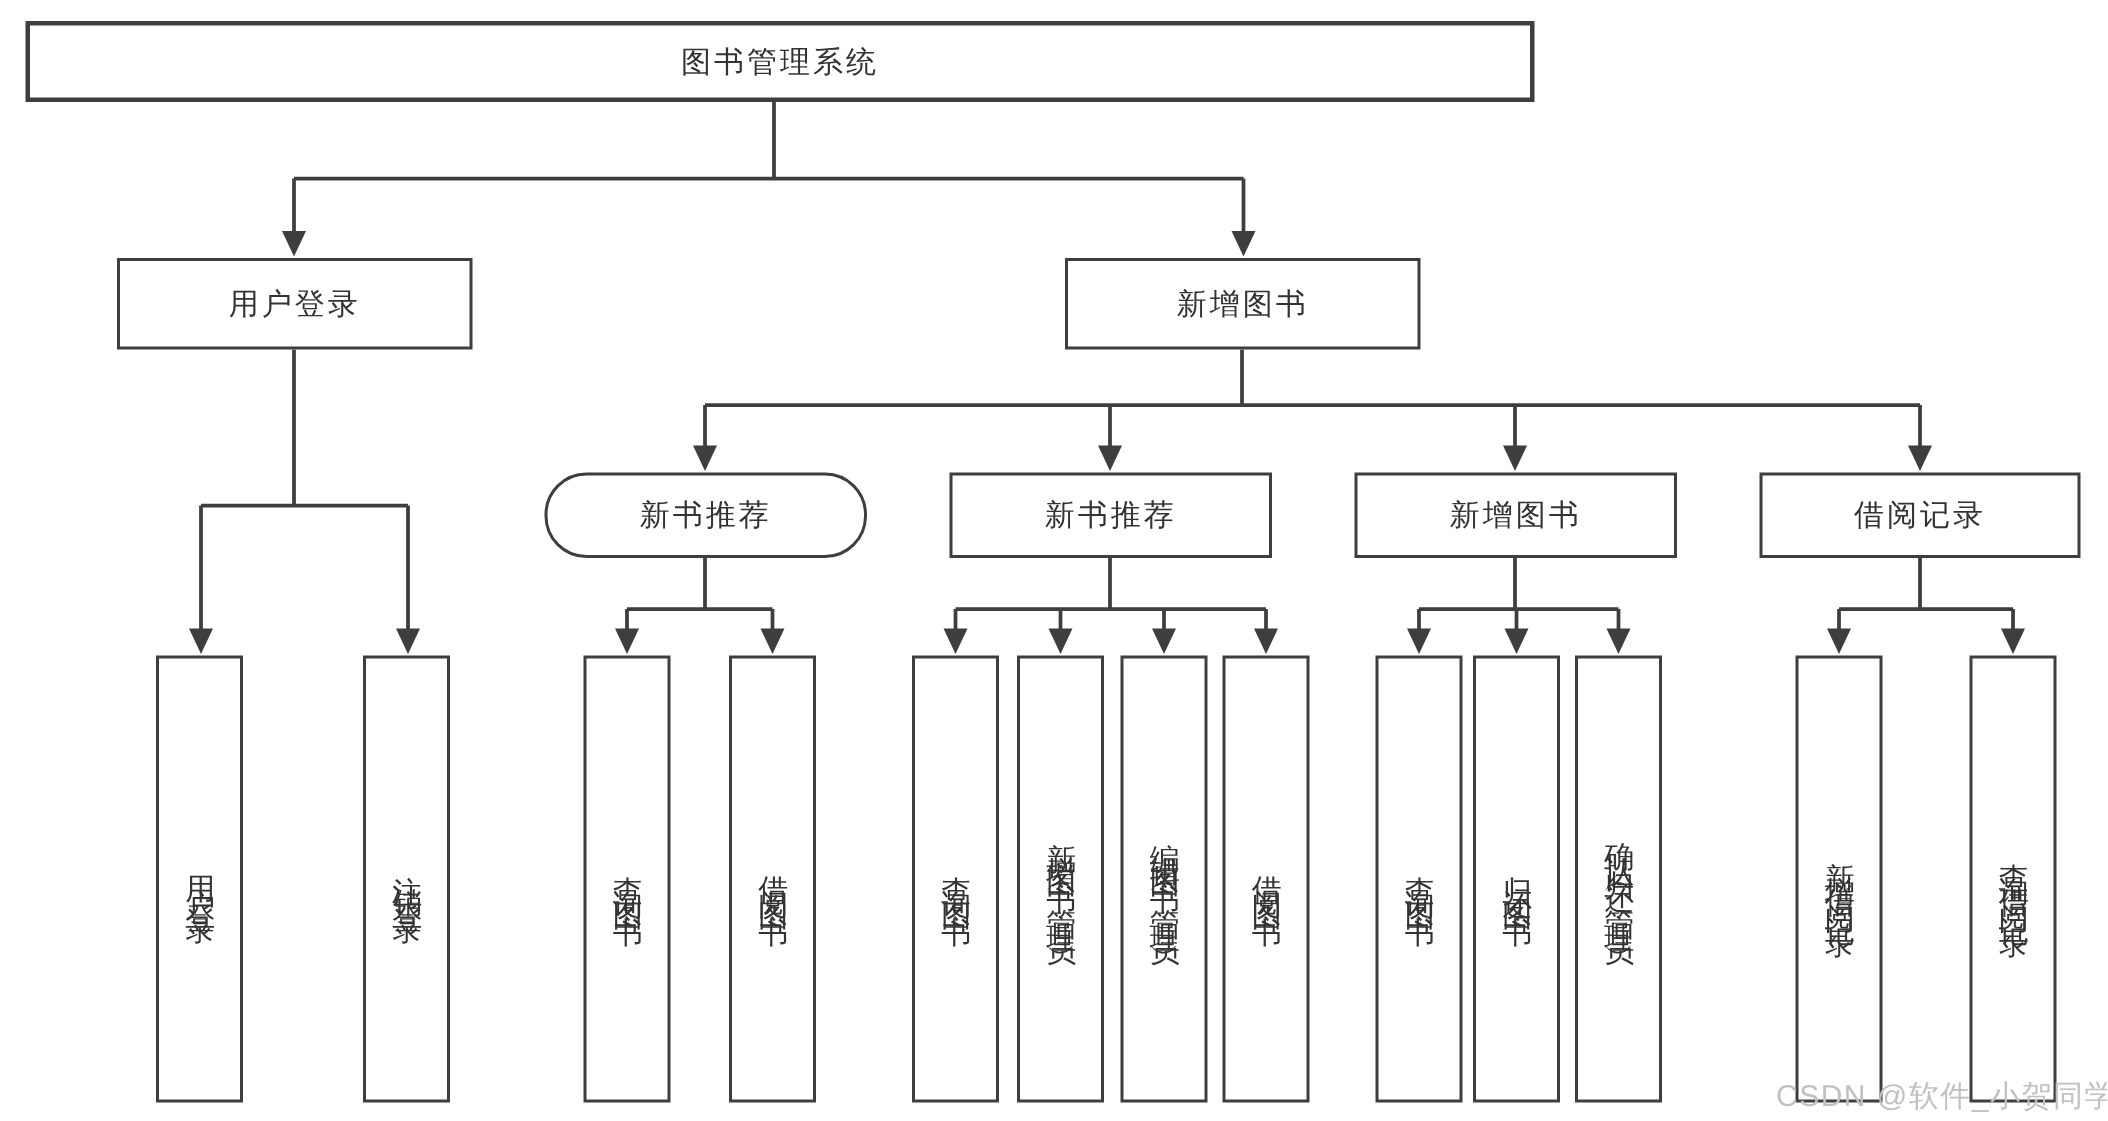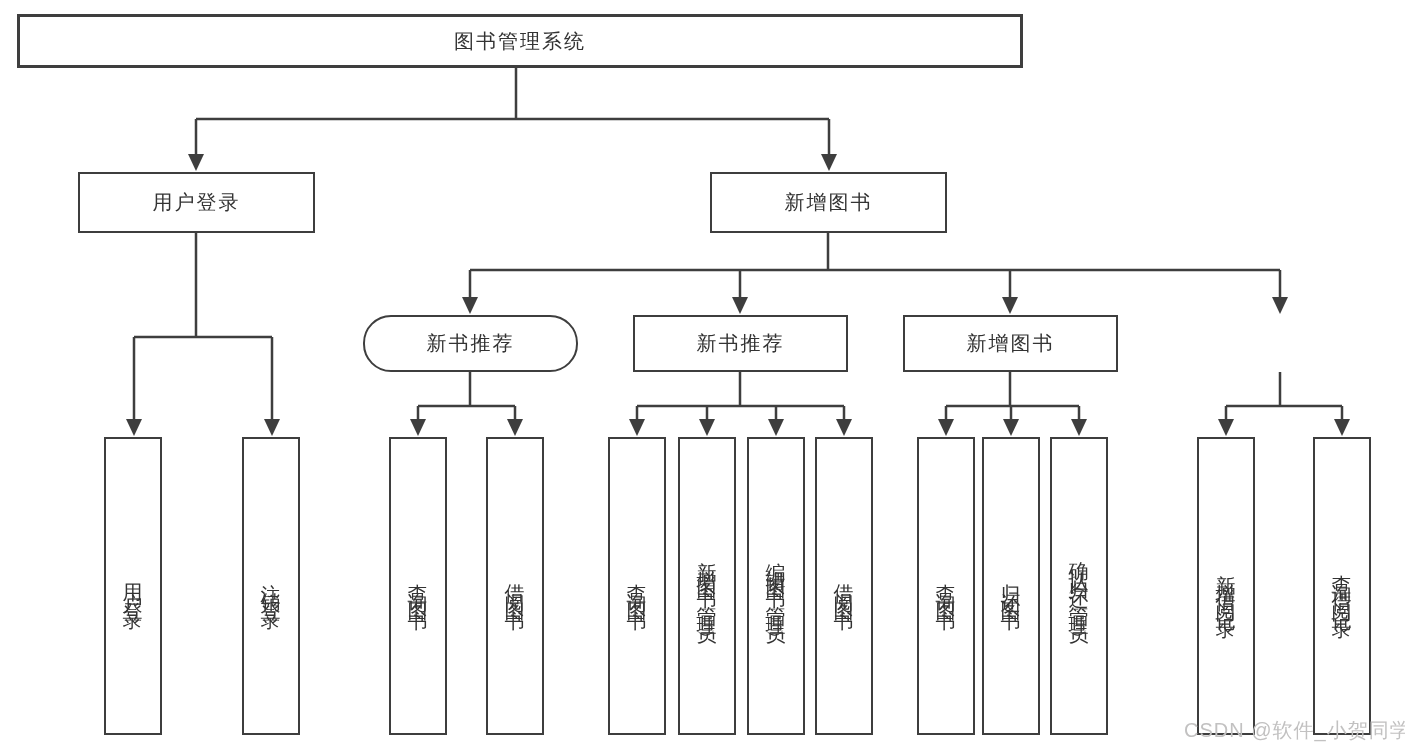--- a/index.html
+++ b/index.html
@@ -86,20 +86,23 @@
 
   <div class="hbox" style="left:363px;top:315px;width:215px;height:57px;border-radius:28px;">
     <span>新书推荐</span>
   </div>
   <div class="hbox" style="left:633px;top:315px;width:215px;height:57px;">
     <span>新书推荐</span>
   </div>
   <div class="hbox" style="left:903px;top:315px;width:215px;height:57px;">
     <span>新增图书</span>
   </div>
+  <div class="hbox" style="left:1173px;top:315px;width:214px;height:57px;">
+    <span>借阅记录</span>
+  </div>
 
   <div class="vbox" style="left:104px;top:437px;width:58px;height:298px;">
     <span>用户登录</span>
   </div>
   <div class="vbox" style="left:242px;top:437px;width:58px;height:298px;">
     <span>注销登录</span>
   </div>
 
   <div class="vbox" style="left:389px;top:437px;width:58px;height:298px;">
     <span>查询图书</span>

